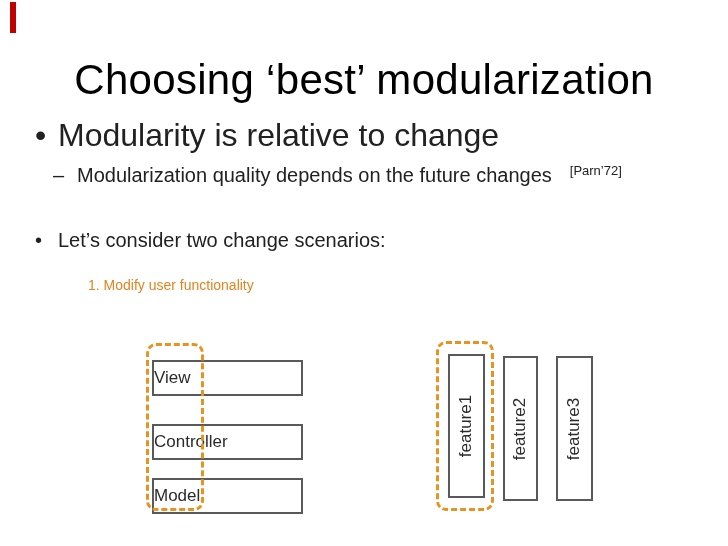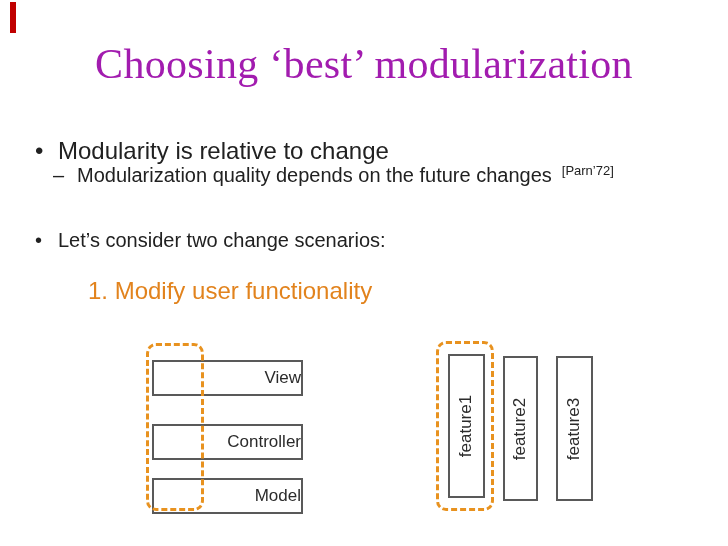--- a/index.html
+++ b/index.html
@@ -2,44 +2,44 @@
 <html><head>
 <meta charset="utf-8">
 <style>
   html,body { margin:0; padding:0; background:#ffffff; }
   .slide {
     position:relative; width:728px; height:546px; background:#ffffff;
     font-family:"Liberation Sans", sans-serif; color:#212121; overflow:hidden;
   }
   .accent-bar { position:absolute; left:10px; top:2px; width:6px; height:31px; background:#c00000; }
   .title {
-    position:absolute; left:0; right:0; top:40px; margin:0; text-align:center;
-    font-family:Liberation Serif, serif; font-weight:400; font-size:42px;
-    letter-spacing:0.3px; color:#a21caf;
+    position:absolute; left:0; right:0; top:40px; margin:16px; text-align:center;
+    font-family:Liberation Sans, sans-serif; font-weight:400; font-size:42px;
+    letter-spacing:0.3px; color:#000000;
   }
   .line { position:absolute; white-space:nowrap; }
-  .bullet1 { left:35px; top:137px; font-size:24px; }
+  .bullet1 { left:35px; top:117px; font-size:32px; }
   .bullet2 { left:35px; top:229px; font-size:20px; }
   .subline { left:53px; top:164px; font-size:20px; }
   .marker  { display:inline-block; width:23px; }
   .submarker { display:inline-block; width:24px; }
-  .cite { font-size:13px; position:relative; top:-7px; margin-left:10px; }
-  .scenario { position:absolute; top:277px; font-size:24px; white-space:nowrap; }
+  .cite { font-size:13px; position:relative; top:-7px; margin-left:18px; }
+  .scenario { position:absolute; top:277px; font-size:14px; white-space:nowrap; }
   .scenario-1 { left:88px;  color:#e2831d; }
   .scenario-2 { left:423px; color:#446b2d; }
   .dashed {
     position:absolute; box-sizing:border-box; border:3px dashed #e8921f;
     border-radius:10px; z-index:3; background:transparent;
   }
   .dash-left  { left:146px; top:343px; width:58px; height:168px; }
   .dash-right { left:436px; top:341px; width:58px; height:170px; }
   .mvcbox {
     position:absolute; left:152px; width:151px; height:36px; box-sizing:border-box;
     background:#ffffff; border:2px solid #595959; z-index:1;
-    display:flex; align-items:center; justify-content:flex-end;
+    display:flex; align-items:center; justify-content:flex-start;
     font-size:17px; color:#2b2b2b;
   }
   .mvc-view { top:360px; } .mvc-controller { top:424px; } .mvc-model { top:458px;margin-top:20px; }
   .vbox {
     position:absolute; box-sizing:border-box; background:#ffffff; border:2px solid #595959;
     z-index:1; display:flex; align-items:center; justify-content:center;
     font-size:17px; color:#2b2b2b;
   }
   .vbox span { transform:rotate(-90deg); white-space:nowrap; }
   .feat-1 { left:448px; top:354px; width:37px; height:144px; }

